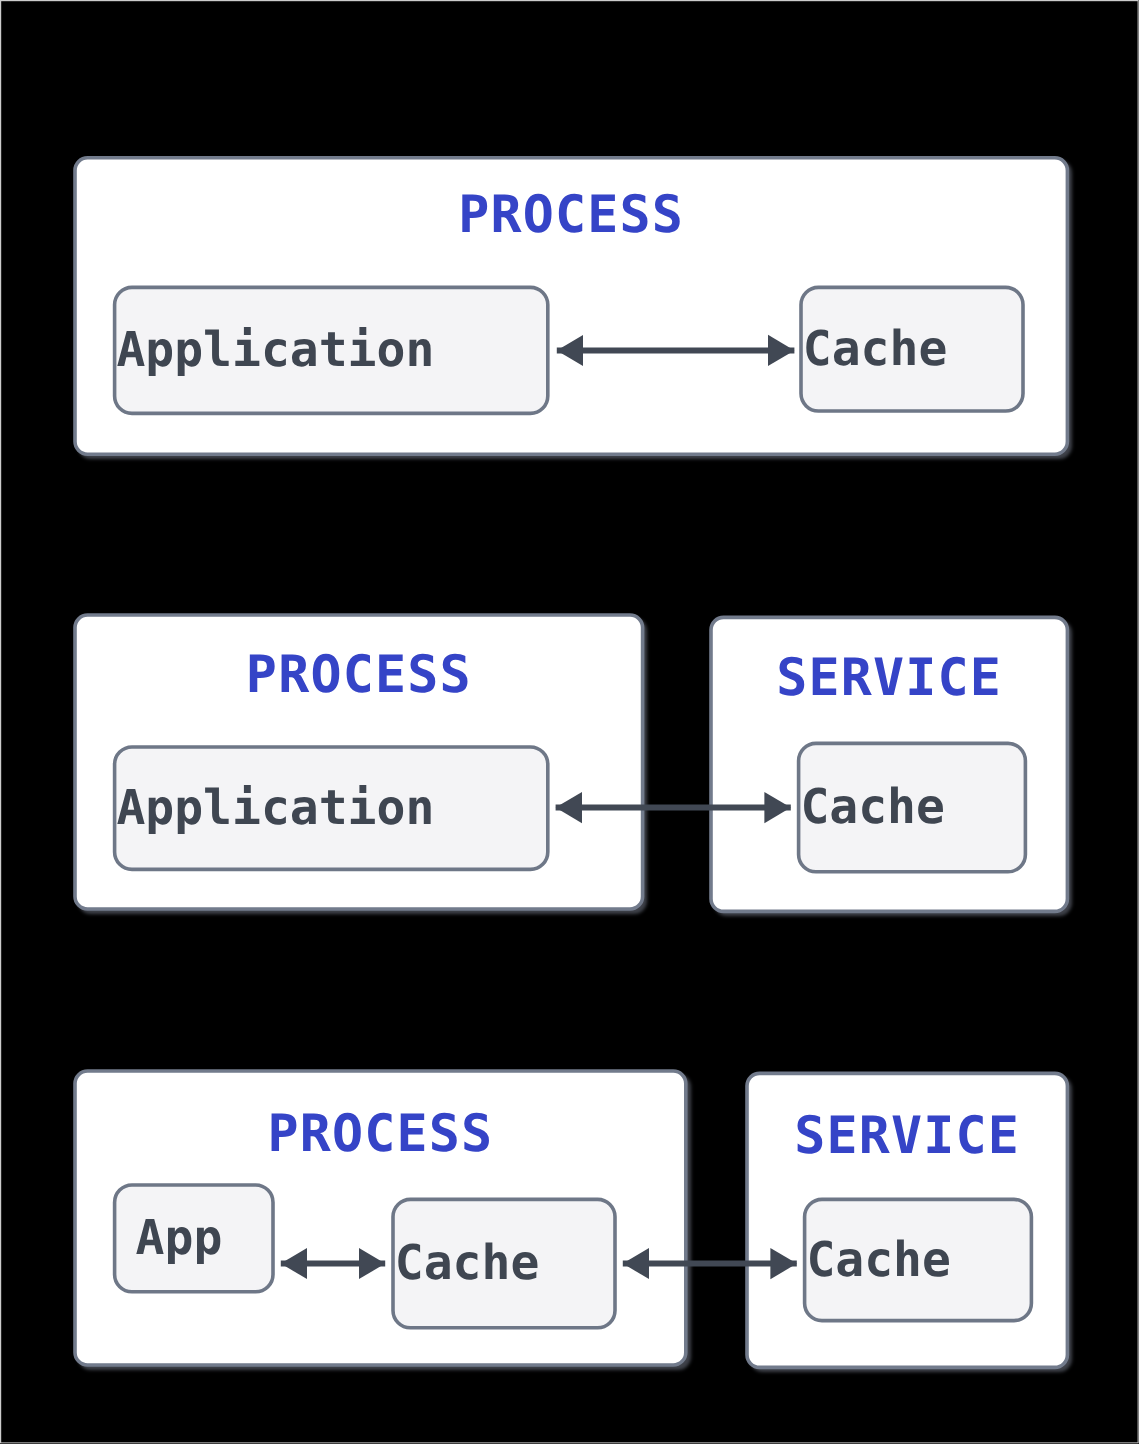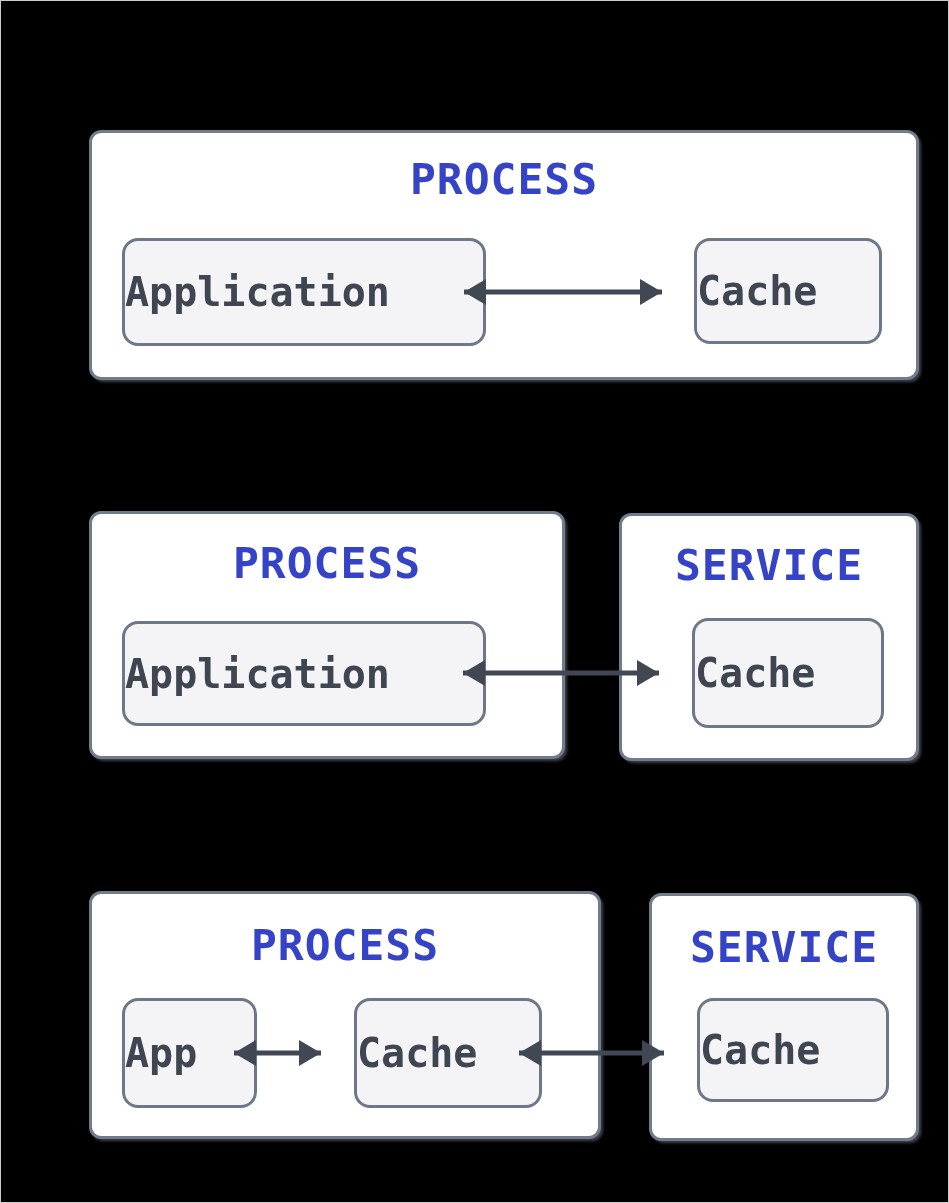--- a/index.html
+++ b/index.html
@@ -17,21 +17,20 @@
     font-family: "DejaVu Sans Mono", "Liberation Mono", monospace;
   }
   .container {
     position: absolute;
     box-sizing: border-box;
     background: var(--container-fill, #ffffff);
     border: 3px solid var(--container-border, #727b8c);
     border-radius: 12px;
     box-shadow: 3px 3px 3px -1px rgba(125,132,148,0.5);
     z-index: 1;
-    margin-left: 28px;
   }
   .container-title {
     position: absolute;
     left: 0;
     right: 0;
     margin: 0;
     text-align: center;
     font-size: 43px;
     line-height: 50px;
     font-weight: bold;
@@ -71,21 +70,21 @@
   
   .c2 { left: 60px;  top: 510px; width: 476px; height: 248px; }
   .c2 .container-title { top: 24px; }
   .c2 .node-a { left: 30px;  top: 107px; width: 364px; height: 105px; }
   .c3 { left: 590px; top: 512px; width: 300px; height: 248px; }
   .c3 .container-title { top: 24px; }
   .c3 .node-a { left: 70px;  top: 102px; width: 192px; height: 110px; }
   
   .c4 { left: 60px;  top: 890px; width: 512px; height: 248px; }
   .c4 .container-title { top: 26px; }
-  .c4 .node-a { left: 30px;  top: 104px; width: 135px; height: 110px; }
+  .c4 .node-a { left: 30px;  top: 92px; width: 135px; height: 92px; padding-left: 16px; }
   .c4 .node-b { left: 262px; top: 104px; width: 188px; height: 110px; }
   .c5 { left: 620px; top: 892px; width: 270px; height: 248px; }
   .c5 .container-title { top: 26px; }
   .c5 .node-a { left: 45px;  top: 102px; width: 192px; height: 104px; }
 </style>
 </head>
 <body>
 
 <div class="page">
 

